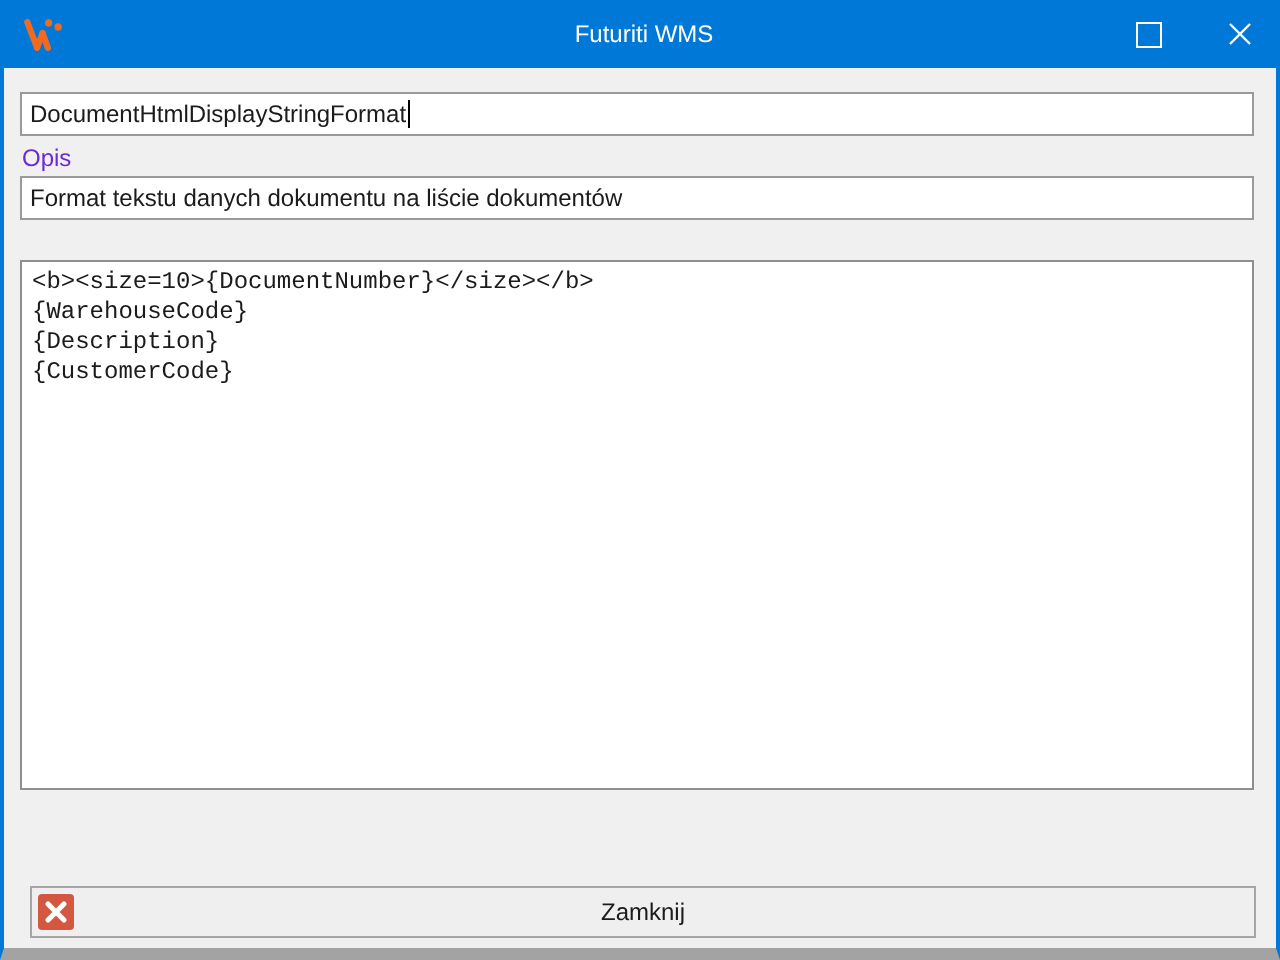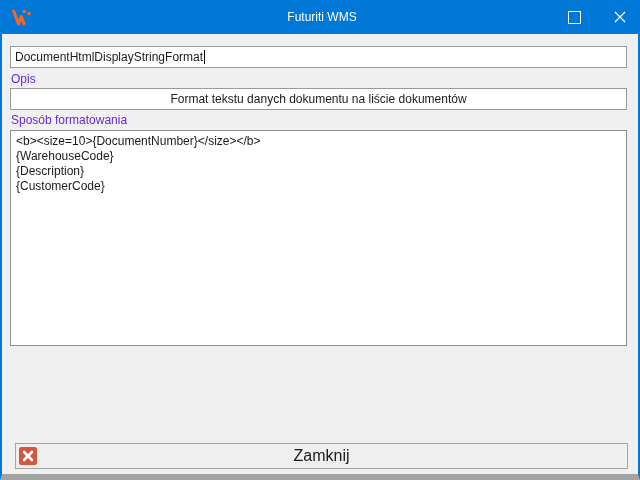--- a/index.html
+++ b/index.html
@@ -38,36 +38,36 @@
   .field-label {
     position: absolute; left: 9px; font-size: 12px; color: #6d28d9;
   }
   .text-input {
     position: absolute; left: 8px; width: 617px; height: 22px; box-sizing: border-box;
     background: #ffffff; border: 1px solid #9a9a9a;
     font-size: 12px; color: #1b1b1b; padding: 6px 4px;
     display: flex; align-items: center;
     font-family: "Liberation Sans", "DejaVu Sans", sans-serif;
   }
-  input.text-input { display: block; line-height: 20px; outline: none; text-align: center; }
+  input.text-input { display: block; line-height: 20px; outline: none; }
   .caret { display: inline-block; width: 1px; height: 14px; background: #000; margin-left: 1px; }
   textarea.format-area {
-    position: absolute; left: 8px; top: 130px; width: 617px; height: 216px;
+    position: absolute; left: 8px; top: 130px; width: 617px; height: 265px;
     box-sizing: border-box; resize: none; outline: none;
     background: #ffffff; border: 1px solid #8f8f8f;
-    font-family: Liberation Sans, sans-serif;
+    font-family: Liberation Mono, monospace;
     font-size: 12px; line-height: 15px; color: #1b1b1b; padding: 3px 5px;
     white-space: pre; overflow: auto;
   }
   
   .close-button {
     position: absolute; left: 13px; top: 443px; width: 613px; height: 26px;
     box-sizing: border-box; background: #efefef; border: 1px solid #a5a5a5;
     display: flex; align-items: center; justify-content: center;
-    font-size: 16px; color: #1b1b1b; cursor: default;
+    font-size: 12px; color: #1b1b1b; cursor: default;
   }
   .close-button .red-x-icon {
     position: absolute; left: 3px; top: 3px; width: 18px; height: 18px;
     background: #d45742; border-radius: 2px;
     display: flex; align-items: center; justify-content: center;
   }
 </style>
 </head>
 <body>
 
@@ -99,21 +99,20 @@
   </div>
 
   <div class="text-input" style="top:46px;">
     <span>DocumentHtmlDisplayStringFormat</span>
     <span class="caret"></span>
   </div>
 
   <div class="field-label" style="top:72px;">Opis</div>
   <input class="text-input" style="top: 88px;" type="text" value="Format tekstu danych dokumentu na liście dokumentów">
 
-  <div class="field-label" style="top:113px;">Sposób formatowania</div>
   <textarea class="format-area" spellcheck="false" style="">&lt;b&gt;&lt;size=10&gt;{DocumentNumber}&lt;/size&gt;&lt;/b&gt;
 {WarehouseCode}
 {Description}
 {CustomerCode}</textarea>
 
   <div class="close-button">
     <span class="red-x-icon">
       <svg width="12" height="12" viewBox="0 0 12 12">
         <path d="M2 2 L10 10 M10 2 L2 10" stroke="#ffffff" stroke-width="2.6" stroke-linecap="round" fill="none"></path>
       </svg>

